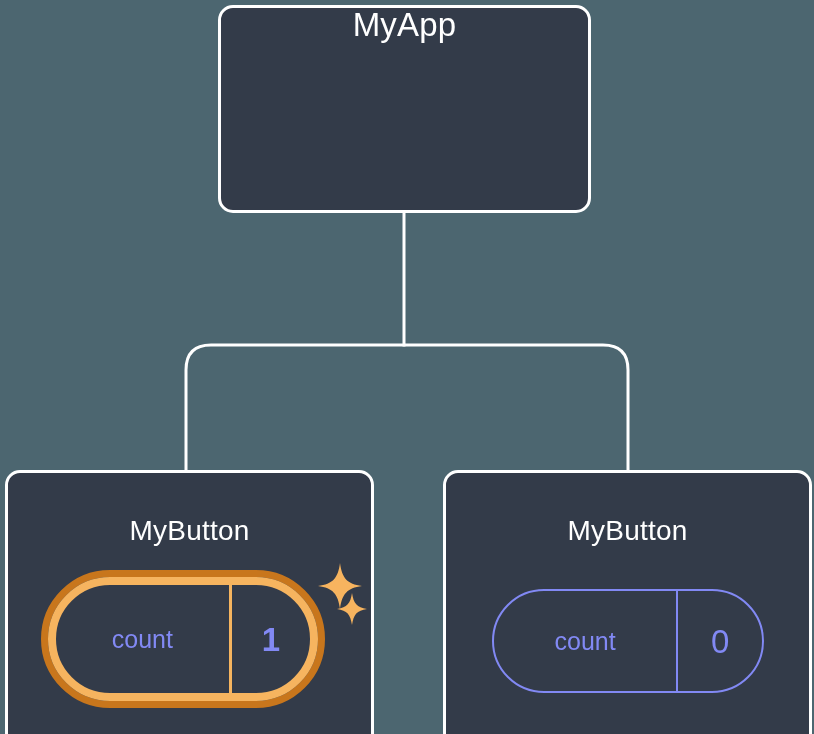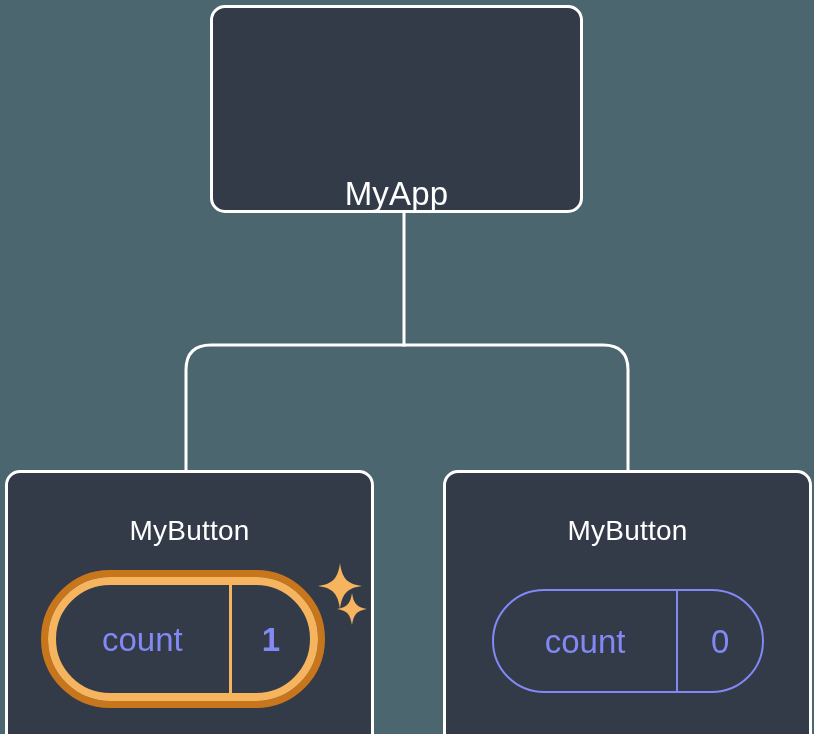--- a/index.html
+++ b/index.html
@@ -34,25 +34,25 @@
     box-sizing: border-box;
     background: #333b49;
     border: 3px solid #ffffff;
     border-radius: 15px;
     display: flex;
     flex-direction: column;
     align-items: center;
   }
 
   .node-root {
-    left: 210px;
+    left: 218px;
     top: 5px;
     width: 373px;
     height: 208px;
-    justify-content: flex-end;
+    justify-content: flex-start;
   }
 
   .node-title {
     color: #ffffff;
     font-size: 33px;
     font-weight: 400;
     letter-spacing: 0.2px;
     line-height: 1;
     white-space: nowrap;
   }
@@ -80,21 +80,21 @@
   }
   .pill-key, .pill-val {
     display: flex;
     align-items: center;
     justify-content: center;
     box-sizing: border-box;
     color: #8289f4;
     line-height: 1;
     white-space: nowrap;
   }
-  .pill-key { flex: 0 0 68%; font-size: 33px; font-weight: 400; }
+  .pill-key { flex: 0 0 68%; font-size: 25px; font-weight: 400; }
   .pill-val { flex: 1 1 auto; font-size: 33px; }
 
   
   .pill-plain {
     border: 2px solid #8289f4;
   }
   .pill-plain .pill-val {
     border-left: 2px solid #8289f4;
     font-weight: 400;
   }

